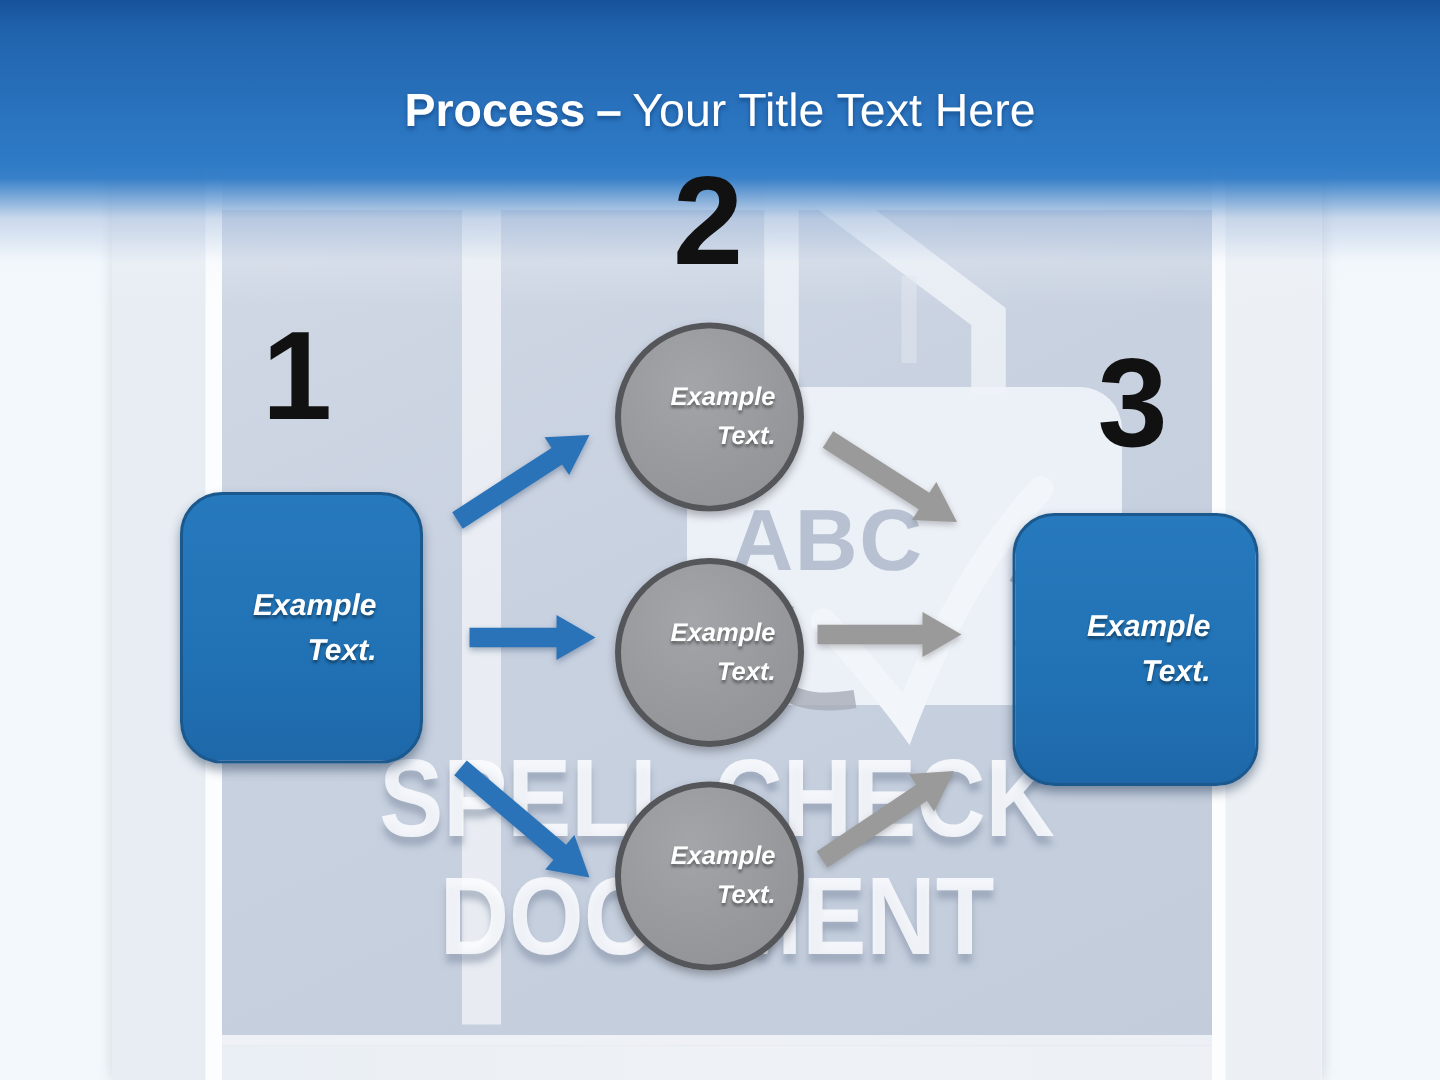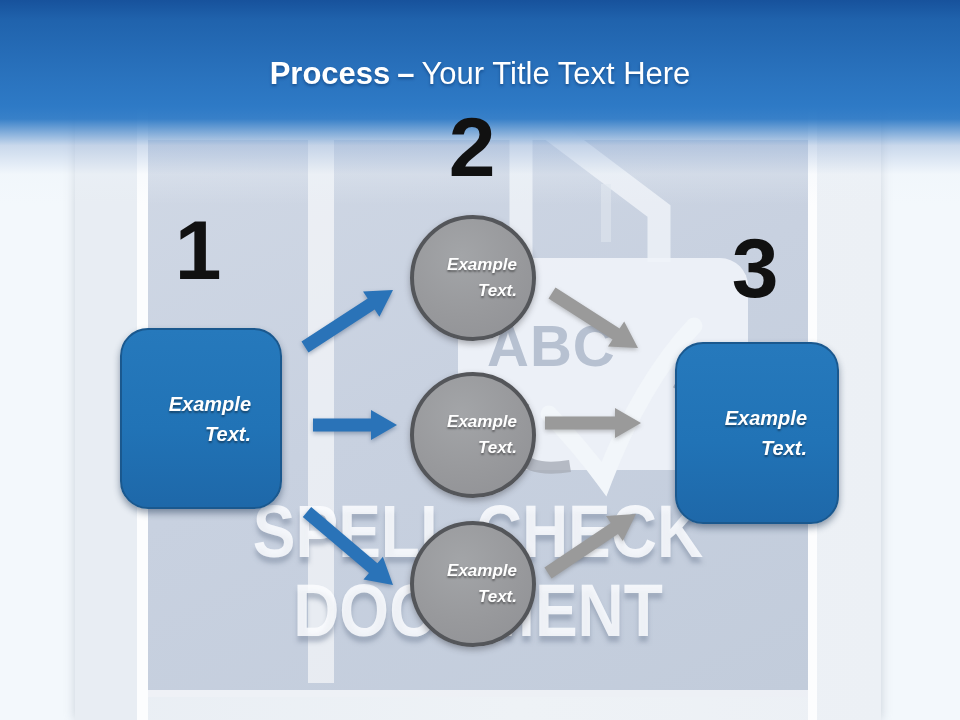--- a/index.html
+++ b/index.html
@@ -12,21 +12,21 @@
     box-shadow:0 0 10px rgba(150,160,178,.45);z-index:0;}
   .left-column{position:absolute;left:75px;top:0;width:62px;height:720px;background:#e8edf3;z-index:0;}
   .gap-left{position:absolute;left:137px;top:0;width:11px;height:720px;background:rgba(255,255,255,.85);z-index:1;}
   .gap-right{position:absolute;left:808px;top:0;width:9px;height:720px;background:rgba(255,255,255,.85);z-index:1;}
   .inner-panel{position:absolute;left:148px;top:140px;width:660px;height:550px;
     background:linear-gradient(155deg,#d0d8e5 0%,#c8d1e0 45%,#c2ccdb 100%);
     border-bottom:7px solid rgba(255,255,255,.65);z-index:1;}
   .panel-stripe{position:absolute;left:308px;top:140px;width:26px;height:543px;background:rgba(255,255,255,.6);z-index:2;}
   .abc-badge{position:absolute;left:458px;top:258px;width:290px;height:212px;border-radius:28px;
     background:rgba(245,248,252,.8);z-index:2;}
-  .abc-text{position:absolute;left:487px;top:317px;font-size:58px;font-weight:700;color:#b7c1d1;
+  .abc-text{position:absolute;left:487px;top:332px;font-size:58px;font-weight:700;color:#b7c1d1;
     letter-spacing:1px;z-index:2;line-height:1;}
   .wm-svg{position:absolute;left:0;top:0;z-index:2;}
   .wm-caption{position:absolute;left:148px;width:660px;text-align:center;font-weight:700;
     color:rgba(252,253,255,.85);font-size:64px;line-height:1;transform:scaleY(1.15);
     text-shadow:0 5px 4px rgba(124,137,160,.5);z-index:2;letter-spacing:0;}
   .wm-line1{top:500px;}
   .wm-line2{top:579px;}
 
   
   .header{position:absolute;left:0;top:0;width:960px;height:205px;z-index:4;

